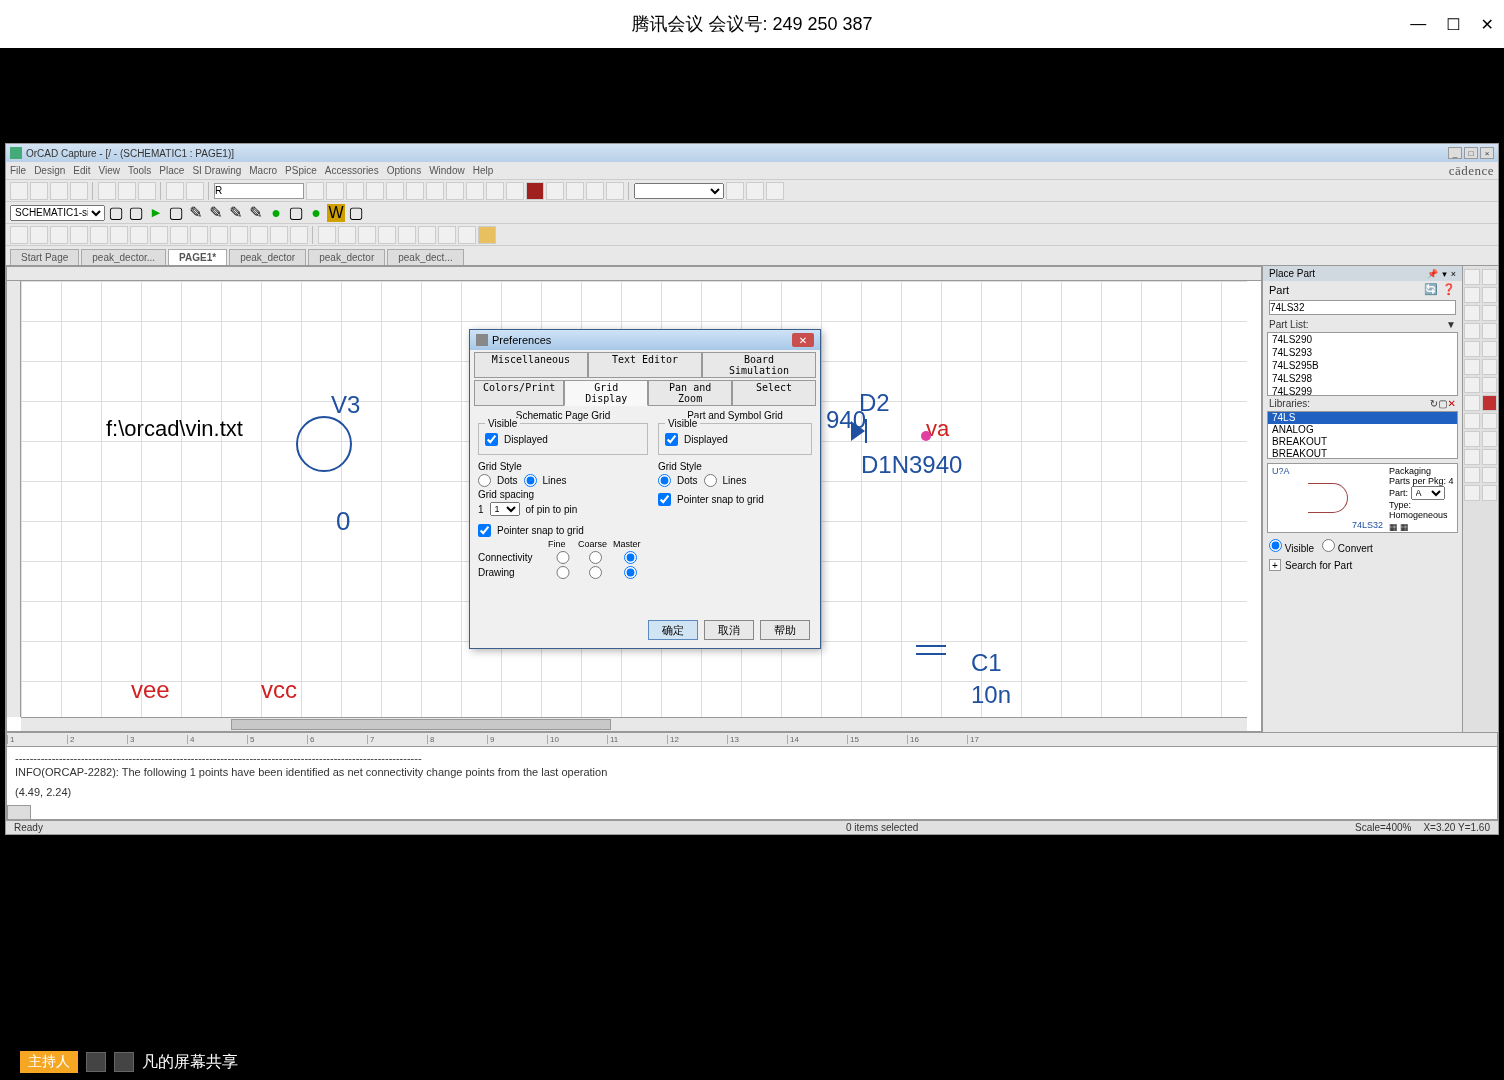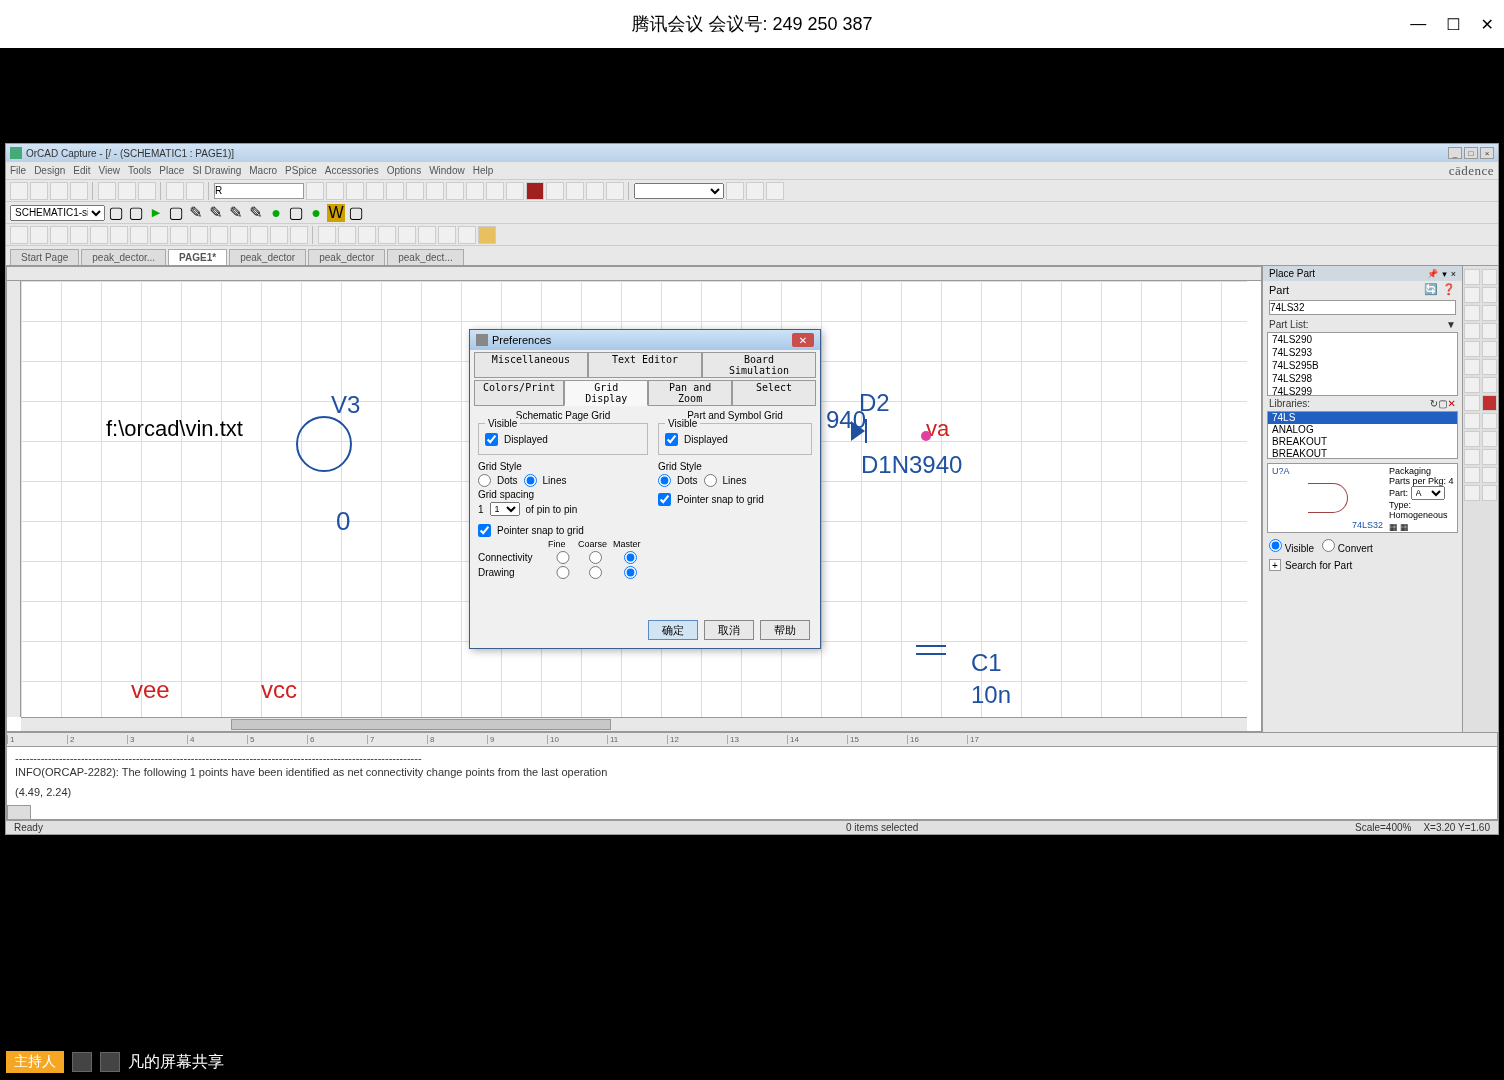--- a/index.html
+++ b/index.html
@@ -118,21 +118,21 @@
 .fieldset { border: 1px solid #bbb; padding: 4px 6px 6px; margin-bottom: 6px; }
 .fieldset-title { position: relative; top: -10px; background: #f0f0f0; display: inline-block; padding: 0 3px; font-size: 10px; }
 .dlg-col { flex: 1; }
 .dlg-row { display: flex; align-items: center; gap: 6px; margin: 2px 0; }
 .dlg-buttons { position: absolute; bottom: 8px; right: 10px; display: flex; gap: 6px; }
 .dlg-btn { width: 50px; height: 20px; font-size: 11px; background: #e8e8e8; border: 1px solid #888; }
 .dlg-btn.primary { background: #d0e4f4; border-color: #5a8abf; }
 .radio-grid { display: grid; grid-template-columns: 70px 30px 35px 35px; font-size: 10px; gap: 2px 0; align-items: center; }
 .radio-grid .hdr { font-size: 9px; }
 
-.footer-overlay { position: absolute; bottom: 0; left: 0; height: 36px; display: flex; align-items: center; gap: 8px; padding: 0 6px; z-index: 10; }
+.footer-overlay { position: absolute; bottom: 0; left: 0; height: 36px; display: flex; align-items: center; gap: 8px; padding: 0 20px; z-index: 10; }
 .host-badge { background: #f5a623; color: #fff; font-size: 14px; padding: 2px 8px; }
 .footer-icon { width: 20px; height: 20px; background: #444; border: 1px solid #666; }
 .footer-text { color: #fff; font-size: 16px; }
 </style>
 </head>
 <body>
 
 <div class="meeting-bar">
   <div class="meeting-title">腾讯会议 会议号: 249 250 387</div>
   <div class="meeting-controls">

